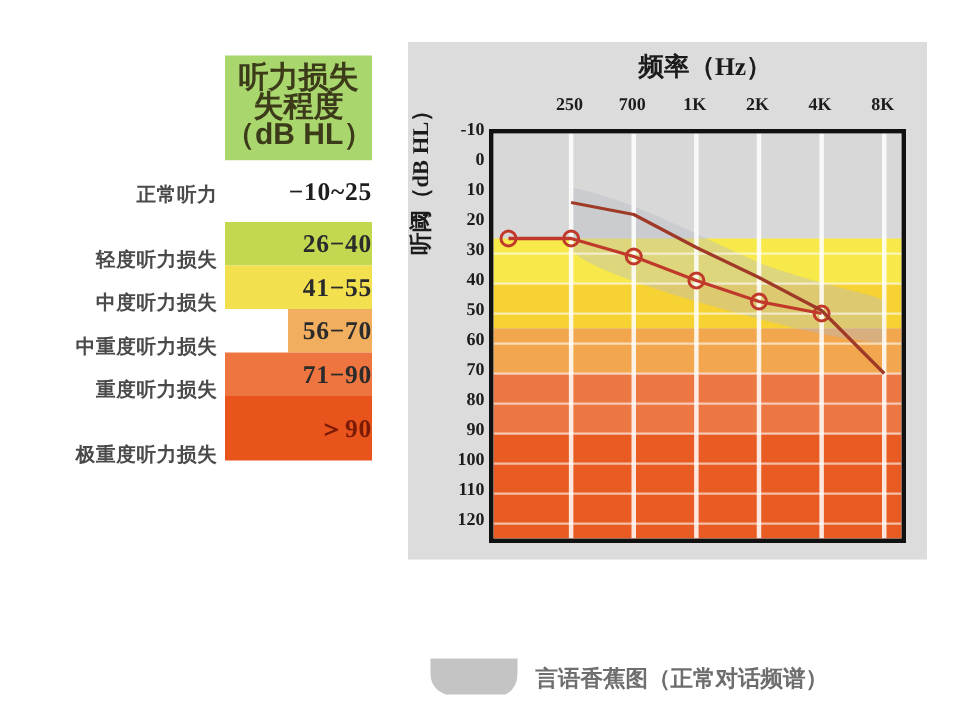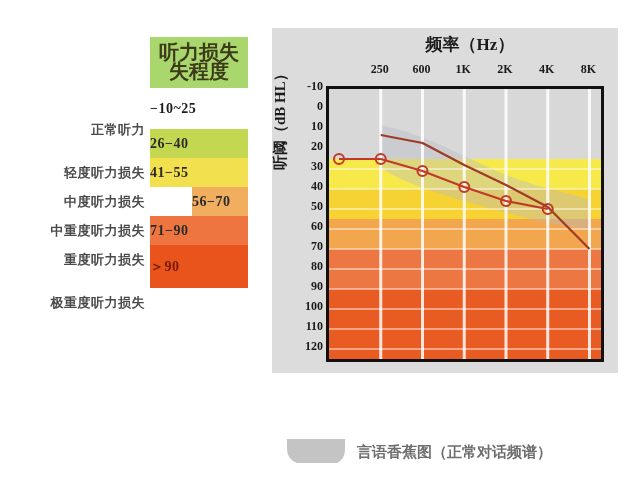--- a/index.html
+++ b/index.html
@@ -21,22 +21,22 @@
   .sev-label.profound{margin-top:14px;}
 
   .sev-table{position:absolute;left:150px;top:37px;width:98px;}
   .sev-head{
     background:#aad66e;color:#3b3b1a;text-align:center;
     font-size:20px;font-weight:700;line-height:19px;
     padding:6px 0 7px 0;
   }
   .sev-head div{white-space:nowrap;}
   .sev-row{
-    height:29px;line-height:29px;text-align:left;
-    font-size:14px;font-weight:700;color:#2b2b2b;
+    height:29px;line-height:29px;text-align:right;
+    font-size:17px;font-weight:700;color:#2b2b2b;
     font-family:"Liberation Serif","DejaVu Serif",serif;
     letter-spacing:.5px;
   }
   .sev-row.r0{background:#ffffff;color:#1e1e1e;height:41px;line-height:41px;}
   .sev-row.r1{background:#c3d850;}
   .sev-row.r2{background:#f2e04f;}
   .sev-row.r3{background:#f0ae5e;margin-left:42px;}
   .sev-row.r4{background:#ee7540;}
   .sev-row.r5{background:#e8541c;color:#7a1a05;height:43px;line-height:43px;}
 
@@ -92,35 +92,36 @@
     <div class="sev-label">中度听力损失</div>
     <div class="sev-label">中重度听力损失</div>
     <div class="sev-label">重度听力损失</div>
     <div class="sev-label profound">极重度听力损失</div>
   </div>
 
   <div class="sev-table">
     <div class="sev-head">
       <div>听力损失</div>
       <div>失程度</div>
+      <div>（dB HL）</div>
     </div>
     <div class="sev-row r0">−10~25</div>
     <div class="sev-row r1">26−40</div>
     <div class="sev-row r2">41−55</div>
     <div class="sev-row r3">56−70</div>
     <div class="sev-row r4">71−90</div>
     <div class="sev-row r5">＞90</div>
   </div>
 
   <div class="panel"></div>
 
   <div class="freq-title">频率（Hz）</div>
   <div class="freq-ticks" id="freq-ticks">
       <span style="left: 54.7488px;">250</span>
-      <span style="left: 96.4977px;">600</span>
+      <span style="left: 96.4977px;">700</span>
       <span style="left: 138.247px;">1K</span>
       <span style="left: 179.995px;">2K</span>
       <span style="left: 221.744px;">4K</span>
       <span style="left: 263.493px;">8K</span>
     </div>
 
   <div class="ylabel">听阈（dB HL）</div>
   <div class="yticks" id="y-ticks">
       <span style="top: 2px;">-10</span>
       <span style="top: 22px;">0</span>

